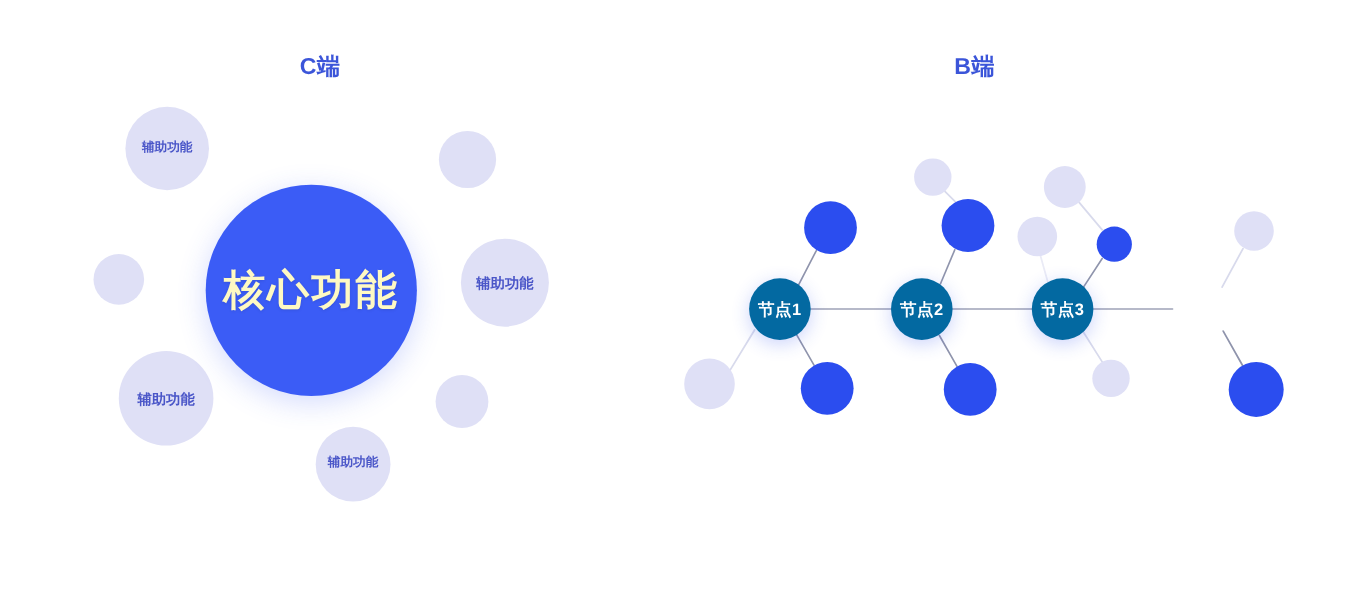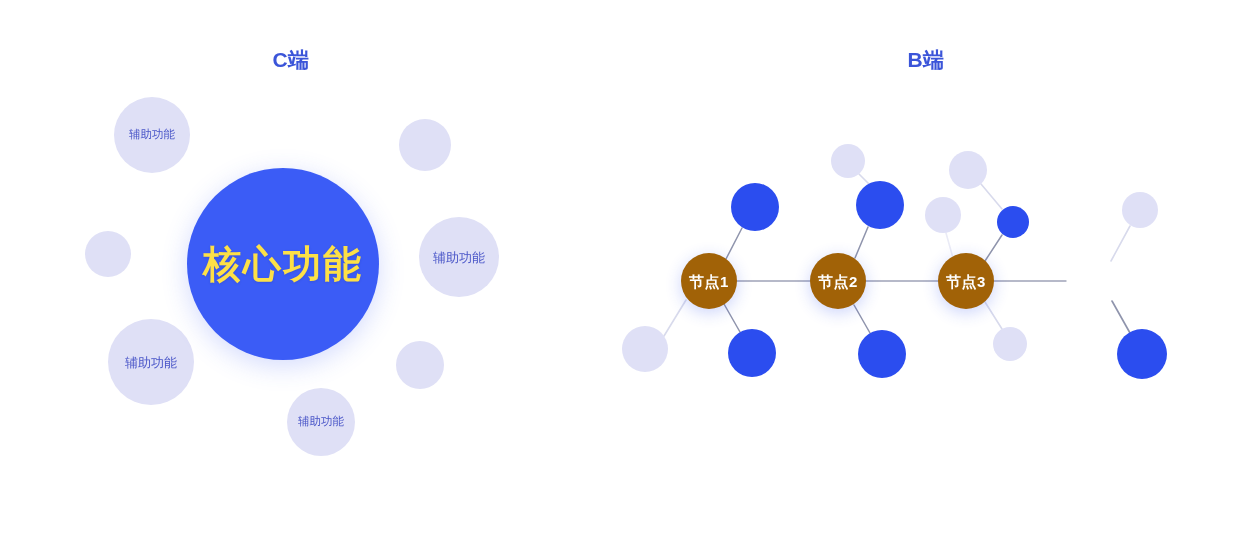--- a/index.html
+++ b/index.html
@@ -46,39 +46,39 @@
     line-height: 1;
     pointer-events: none;
   }
 
   
   .core-circle {
     background: #3b5cf6;
     box-shadow: 0 6px 26px rgba(59,92,246,0.22);
   }
   .core-circle .c-label {
-    color: #fde047;
+    color: #fef9c3;
     font-size: 38px;
     font-weight: 700;
     letter-spacing: 2px;
     text-shadow: 0 1px 3px rgba(0,0,0,0.10);
   }
   .satellite {
     background: #dfe0f6;
   }
   .satellite .c-label {
     color: #4a56c8;
     font-size: 13px;
-    font-weight: 400;
+    font-weight: 700;
   }
   .satellite.sm .c-label { font-size: 11.5px; }
 
   
   .main-node {
-    background: #a16207;
+    background: #0369a1;
     box-shadow: 0 4px 16px rgba(43,77,239,0.24);
   }
   .main-node .c-label {
     color: #ffffff;
     font-size: 15px;
     font-weight: 700;
     letter-spacing: 0.5px;
   }
   .branch-dark {
     background: #2b4def;
@@ -97,21 +97,21 @@
     pointer-events: none;
   }
 </style>
 </head>
 <body>
 
 <div id="canvas">
 
   <div class="section-title" style="left:291px; top:46px;">C端</div>
 
-  <div class="section-title" style="left:926px; top:46px;">B端</div>
+  <div class="section-title" style="left:886px; top:46px;">B端</div>
 
   <svg id="edges-right" viewBox="0 0 1242 547" xmlns="http://www.w3.org/2000/svg">
     <g stroke-linecap="round" fill="none">
 
       <line x1="737" y1="281" x2="810" y2="281" stroke="#9EA3B8" stroke-width="1.4"></line>
       <line x1="866" y1="281" x2="938" y2="281" stroke="#9EA3B8" stroke-width="1.4"></line>
       <line x1="994" y1="281" x2="1066" y2="281" stroke="#9EA3B8" stroke-width="1.4"></line>
 
       <line x1="726" y1="259" x2="742" y2="228" stroke="#8F94AC" stroke-width="1.5"></line>
       <line x1="724" y1="304" x2="740" y2="332" stroke="#8F94AC" stroke-width="1.5"></line>

